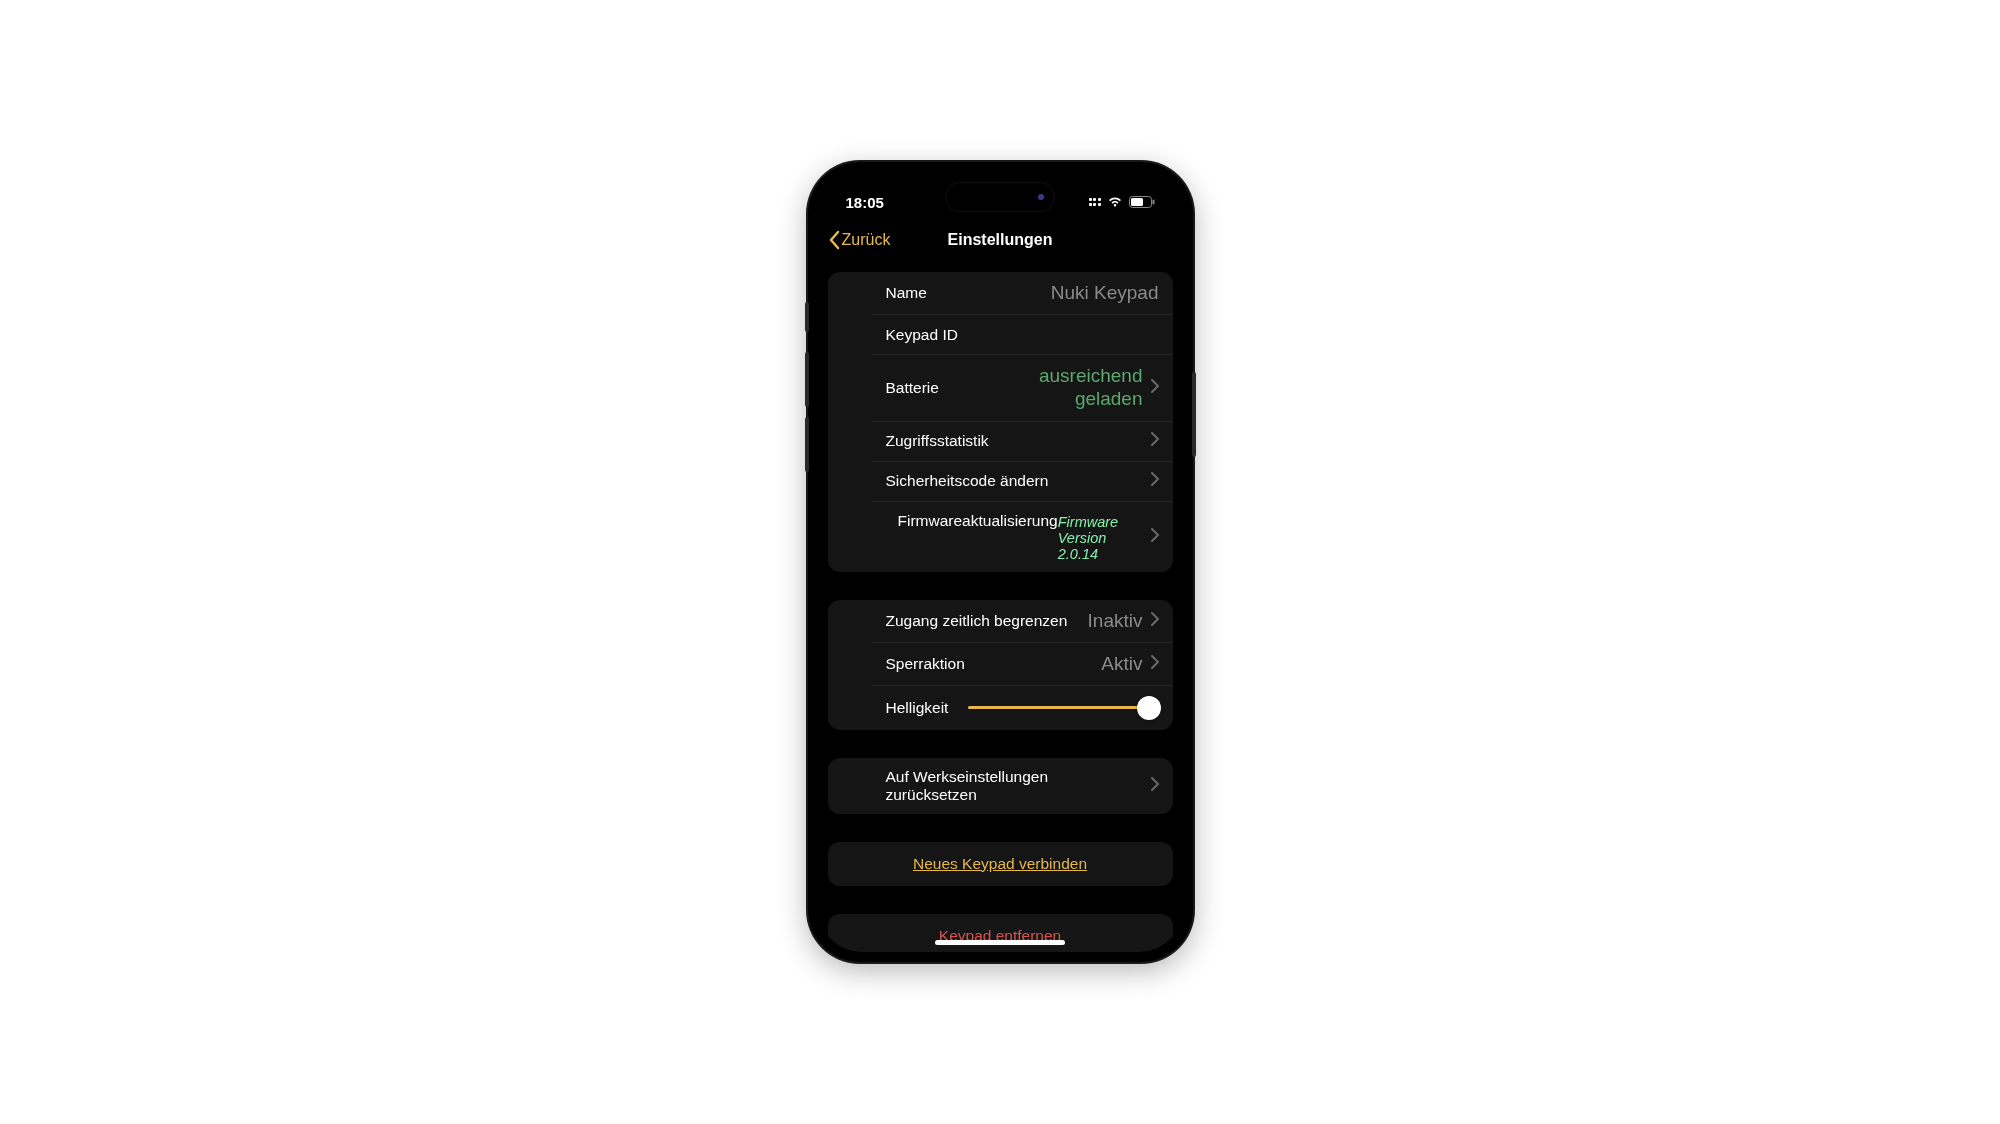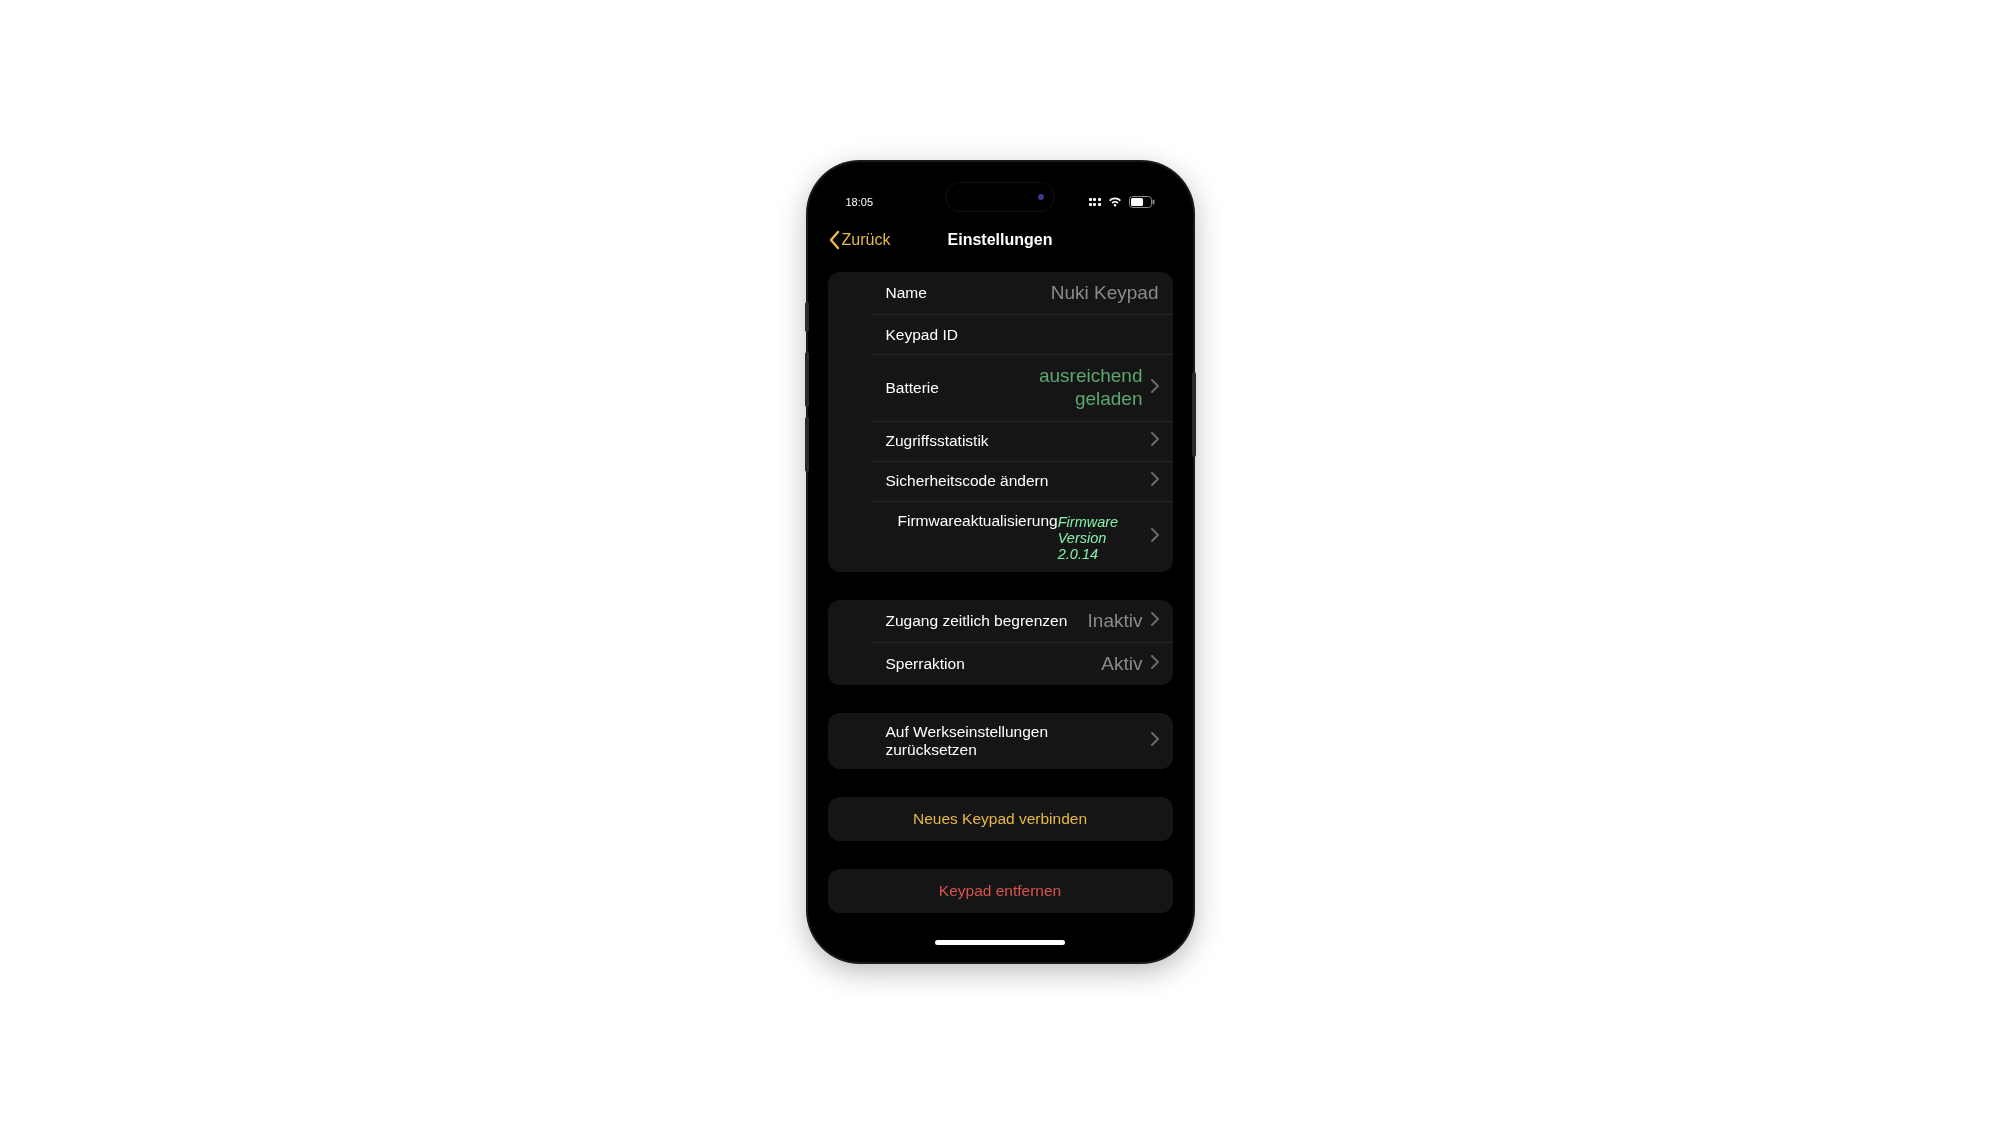--- a/index.html
+++ b/index.html
@@ -63,22 +63,22 @@
     border-radius: 50%;
     background: #3a3a8a;
   }
   .status-bar {
     display: flex;
     justify-content: space-between;
     align-items: center;
     padding: 14px 28px 0 28px;
     height: 46px;
     color: #fff;
-    font-size: 11px;
-    font-weight: 400;
+    font-size: 15px;
+    font-weight: 700;
   }
   .status-right {
     display: flex;
     align-items: center;
     gap: 6px;
   }
   .signal-dots {
     display: grid;
     grid-template-columns: repeat(3, 3px);
     grid-template-rows: repeat(2, 3px);
@@ -195,21 +195,21 @@
   .action-button {
     background:#151515;
     border-radius:12px;
     height:44px;
     display:flex;
     align-items:center;
     justify-content:center;
     font-size:15.5px;
     margin-bottom: 28px;
   }
-  .action-button.accent { color:#e6b84a; }
+  .action-button.accent { color:#e6b84a;text-decoration:underline; }
   .action-button.danger { color:#d9534f; }
   .home-indicator {
     position:absolute;
     bottom:7px;
     left:50%;
     transform:translateX(-50%);
     width:130px;
     height:5px;
     background:#fff;
     border-radius:3px;
@@ -313,20 +313,28 @@
                 <path d="M1 1l6 6-6 6" stroke="#6a6a6a" stroke-width="2" fill="none" stroke-linecap="round" stroke-linejoin="round"></path>
               </svg></span>
         </div>
         <div class="row">
           <span class="row-label">Sperraktion</span>
           <span class="row-value">Aktiv</span>
           <span class="chevron"><svg width="8" height="14" viewBox="0 0 8 14">
                 <path d="M1 1l6 6-6 6" stroke="#6a6a6a" stroke-width="2" fill="none" stroke-linecap="round" stroke-linejoin="round"></path>
               </svg></span>
         </div>
+        <div class="slider-row">
+          <span class="slider-label">Helligkeit</span>
+          <div class="slider-track-wrap">
+            <div class="slider-track"></div>
+            <div class="slider-fill" id="slider-fill" style="width: 95%;"></div>
+            <div class="slider-thumb" id="slider-thumb" style="left: 95%;"></div>
+          </div>
+        </div>
       </div>
 
       <div class="group tight">
         <div class="row">
           <span class="row-label">Auf Werkseinstellungen zurücksetzen</span>
           <span class="chevron"><svg width="8" height="14" viewBox="0 0 8 14">
                 <path d="M1 1l6 6-6 6" stroke="#6a6a6a" stroke-width="2" fill="none" stroke-linecap="round" stroke-linejoin="round"></path>
               </svg></span>
         </div>
       </div>

